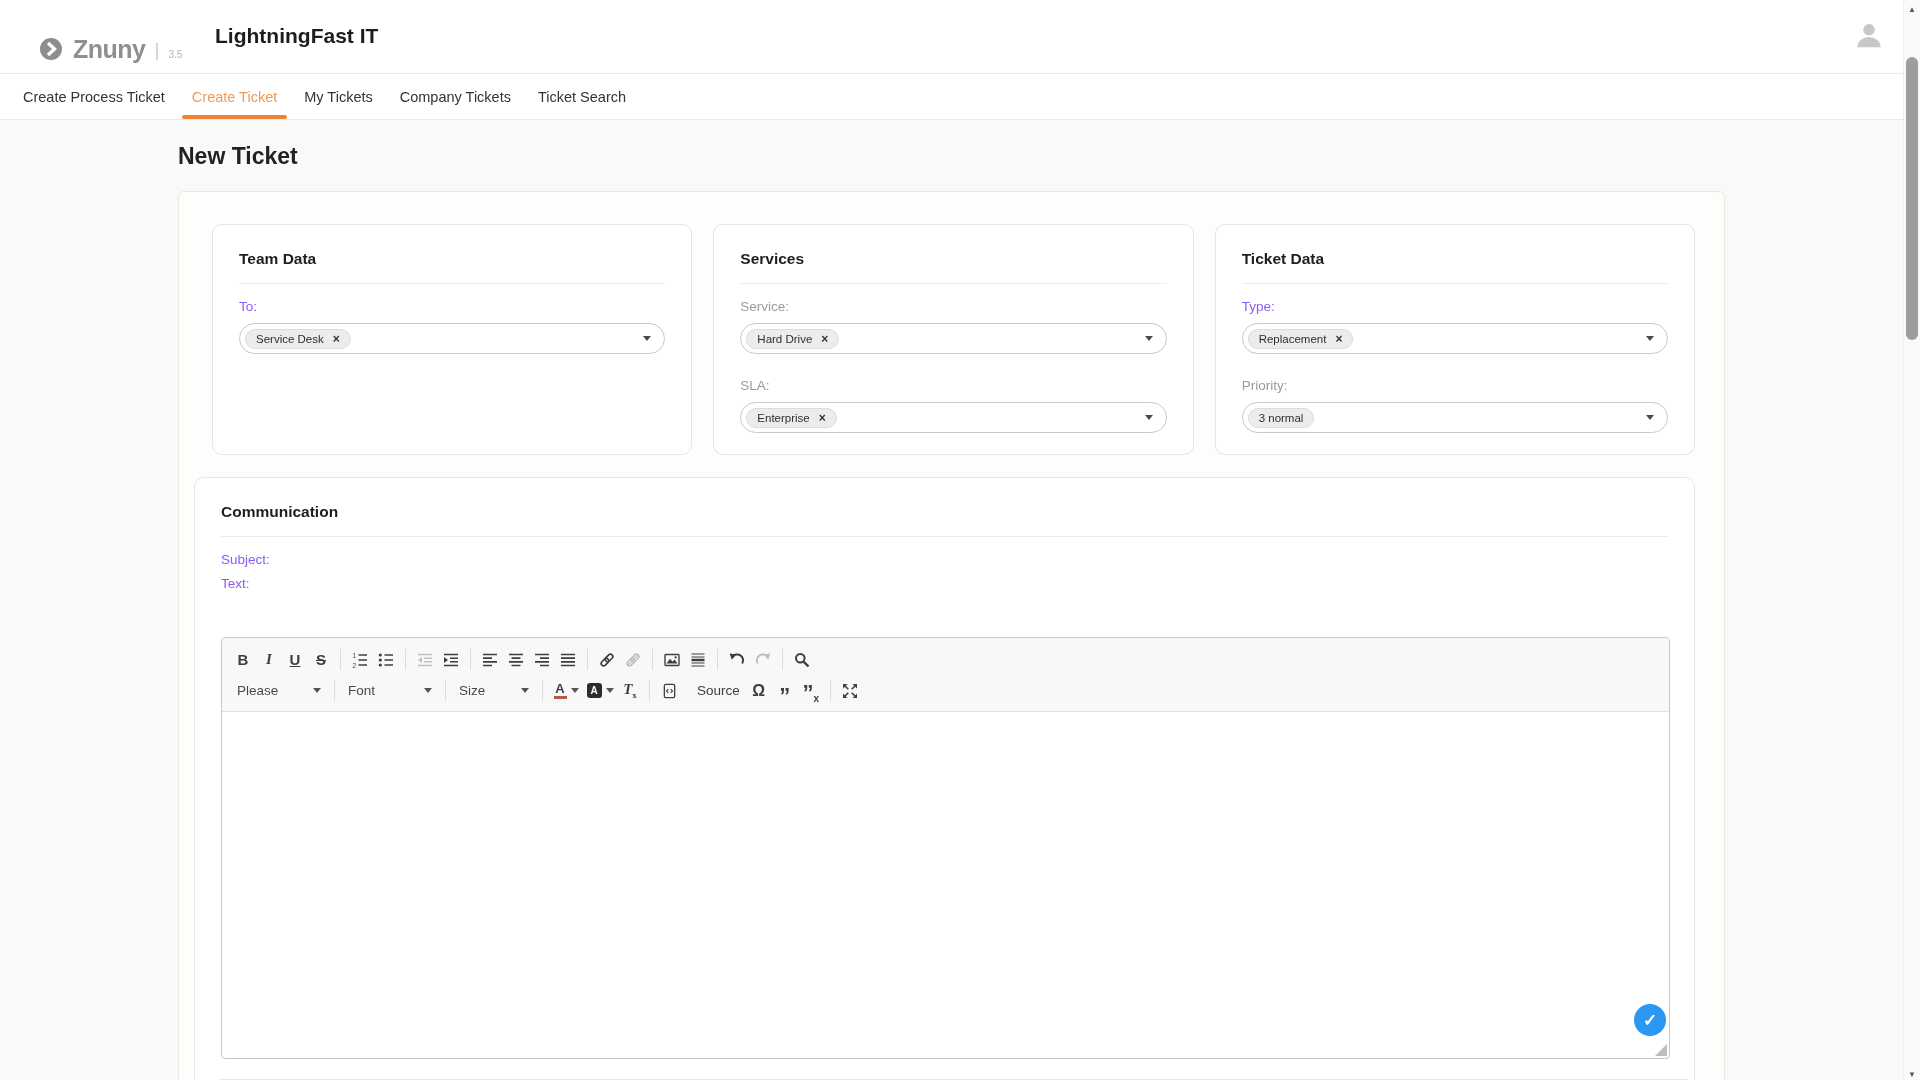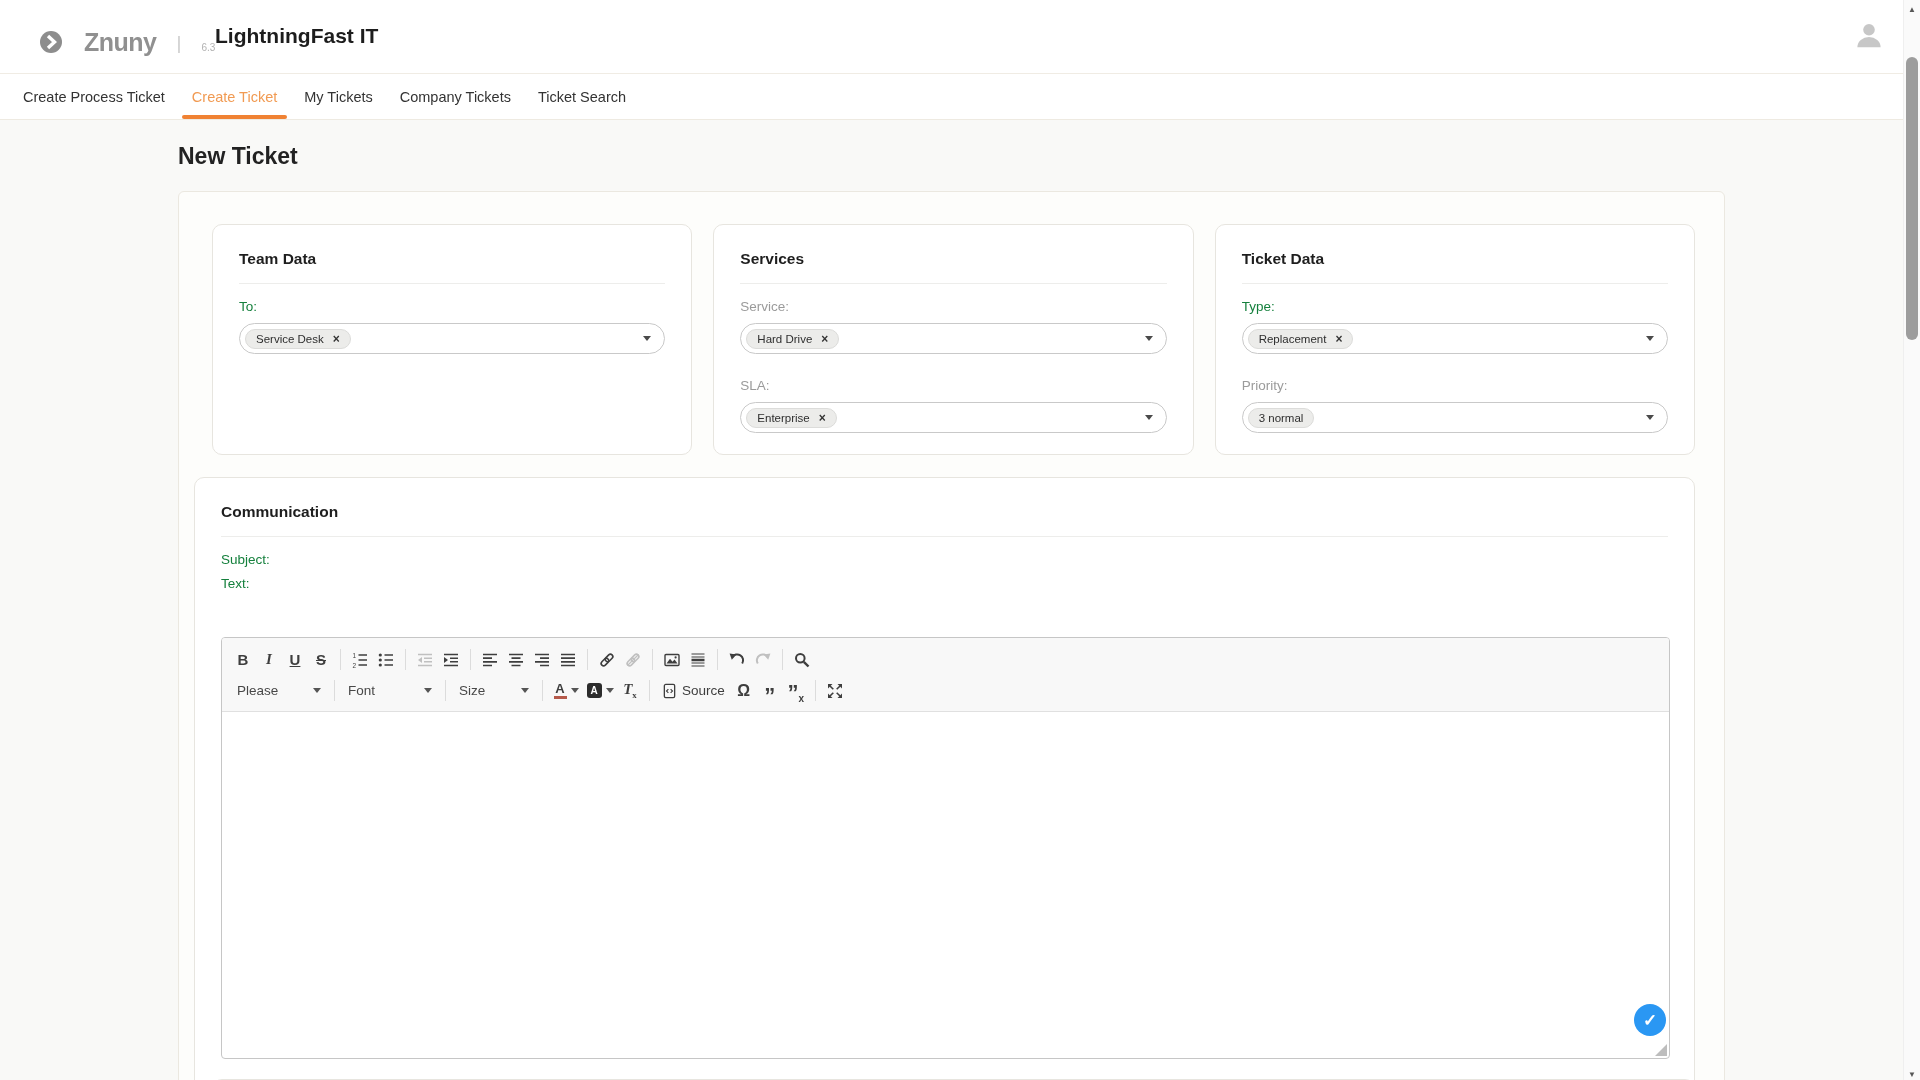--- a/index.html
+++ b/index.html
@@ -2,42 +2,42 @@
 <html><head>
 <meta charset="utf-8">
 <style>
   html,body{margin:0;padding:0;}
   body{
     width:1920px;height:1080px;position:relative;overflow:hidden;
     background:#f9f9f7;font-family:"Liberation Sans",sans-serif;color:#2e2e2e;
   }
   
   .header{position:absolute;top:0;left:0;right:0;height:73px;background:#fff;border-bottom:1px solid #f0ece4;}
-  .logo{position:absolute;left:38px;top:29px;display:flex;align-items:flex-end;gap:20px;cursor:pointer;}
+  .logo{position:absolute;left:38px;top:36px;display:flex;align-items:flex-end;gap:9px;cursor:pointer;}
   .logo-word{font-size:25px;font-weight:600;color:#909090;letter-spacing:-0.5px;line-height:26px;}
   .logo-sep{font-size:19px;color:#cccccc;font-weight:300;line-height:24px;}
   .logo-ver{font-size:10px;color:#b2b2b2;line-height:15px;}
   .app-title{position:absolute;left:215px;top:24px;font-size:21px;font-weight:bold;color:#1d1d1d;}
   .avatar{position:absolute;right:36px;top:20px;width:30px;height:30px;cursor:pointer;}
   
   .nav{position:absolute;top:74px;left:0;right:0;height:45px;background:#fff;border-bottom:1px solid #eeeae1;
        display:flex;align-items:stretch;padding-left:23px;column-gap:27px;}
   .tab{position:relative;display:flex;align-items:center;font-size:14.5px;color:#333;cursor:pointer;white-space:nowrap;}
   .tab.active{color:#f19a52;}
   .tab .bar{display:none;}
   .tab.active .bar{display:block;position:absolute;left:-10px;right:-10px;bottom:0;height:4px;border-radius:3px;background:#f08233;}
   
   .page-title{position:absolute;left:178px;top:143px;font-size:23px;font-weight:bold;color:#222;}
   .container{position:absolute;left:178px;top:191px;width:1547px;height:920px;background:#fdfdfb;
              border:1px solid #ebe8e0;border-radius:6px;box-sizing:border-box;}
   .cards-row{position:absolute;left:33px;right:29px;top:32px;display:flex;gap:21px;}
   .card{background:#fff;border:1px solid #e7e5df;border-radius:10px;padding:24px 26px;box-sizing:border-box;flex:1;height:231px;}
   .card h2,.comm-card h2{font-size:15.5px;font-weight:bold;color:#1e1e1e;margin:1px 0 15px;}
   .hdiv{height:1px;background:#ededeb;margin-bottom:15px;}
-  .flabel{font-size:13.5px;color:#15803d;margin-bottom:9px;}
+  .flabel{font-size:13.5px;color:#8b5cf6;margin-bottom:9px;}
   .flabel.muted{color:#9b9b9b;}
   .selectbox{height:31px;border:1px solid #c9c9c9;border-radius:16px;background:#fff;position:relative;
              display:flex;align-items:center;padding:0 32px 0 5px;box-sizing:border-box;cursor:pointer;margin-bottom:24px;}
   .tagpill{background:#ececea;border:1px solid #dcdcda;border-radius:10px;padding:3px 10px;font-size:11.5px;color:#2e2e2e;
            display:flex;align-items:center;gap:9px;white-space:nowrap;}
   .tagx{font-weight:bold;font-size:12px;color:#333;cursor:pointer;line-height:1;}
   .caret{position:absolute;right:13px;top:12px;width:0;height:0;border-left:4.5px solid transparent;
          border-right:4.5px solid transparent;border-top:5.5px solid #4a4a4a;}
   
   .comm-card{position:absolute;left:15px;right:29px;top:285px;height:732px;background:#fff;border:1px solid #e7e5df;
@@ -55,21 +55,21 @@
   .dropdown{display:flex;align-items:center;justify-content:space-between;height:26px;padding:0 7px;color:#484848;
             font-size:13.5px;cursor:pointer;flex:none;}
   .dcaret{width:0;height:0;border-left:4px solid transparent;border-right:4px solid transparent;border-top:5px solid #555;margin-left:14px;}
   .acolor{display:flex;flex-direction:column;align-items:center;line-height:1;}
   .acolor .A{font-size:13px;font-weight:bold;}
   .acolor .bar{width:13px;height:3px;background:#b5594a;margin-top:1px;}
   .abg{width:15px;height:15px;background:#2c2c2c;border-radius:3px;color:#fff;font-size:10px;font-weight:bold;
        display:flex;align-items:center;justify-content:center;line-height:1;}
   .tx{font-family:"Liberation Serif",serif;font-style:italic;font-size:15px;font-weight:bold;}
   .tx sub{font-size:9px;font-style:normal;}
-  .srcbtn{display:flex;align-items:center;gap:5px;height:26px;padding:0 6px;color:#3e3e3e;font-size:13.5px;cursor:pointer;flex:none;}
+  .srcbtn{display:flex;align-items:center;gap:20px;height:26px;padding:0 6px;color:#3e3e3e;font-size:13.5px;cursor:pointer;flex:none;}
   .quote{font-size:22px;font-weight:bold;transform:translateY(5px);line-height:0.5;}
   .quote sub{font-size:10px;transform:translateY(-3px);display:inline-block;}
   .edit-area{position:relative;height:346px;padding:19px 17px;box-sizing:border-box;font-size:13.5px;color:#2e2e2e;cursor:text;}
   .check-fab{position:absolute;right:3px;bottom:22px;width:32px;height:32px;border-radius:50%;background:#2a97f3;
              display:flex;align-items:center;justify-content:center;color:#fff;font-size:17px;font-weight:bold;cursor:pointer;}
   .resize-grip{position:absolute;right:2px;bottom:2px;width:0;height:0;
                border-bottom:12px solid #bdbdbd;border-left:12px solid transparent;cursor:nwse-resize;}
   .next-card{position:absolute;left:33px;right:29px;top:887px;height:60px;background:#fff;border:1px solid #e7e5df;border-radius:10px;}
   
   .scrollbar{position:absolute;right:0;top:0;width:17px;height:1080px;background:#fafafa;border-left:1px solid #efefef;box-sizing:border-box;}
@@ -83,21 +83,21 @@
 <body>
 
 <div class="header">
   <div class="logo">
     <svg width="26" height="26" viewBox="0 0 26 26">
       <circle cx="13" cy="13" r="11" fill="#8d8d8d"></circle>
       <polyline points="10,7 16.5,13 10,19" stroke="#ffffff" stroke-width="3.4" fill="none"></polyline>
     </svg>
     <span class="logo-word">Znuny</span>
     <span class="logo-sep">|</span>
-    <span class="logo-ver">6.3</span>
+    <span class="logo-ver">3.5</span>
   </div>
   <div class="app-title">LightningFast IT</div>
   <svg class="avatar" viewBox="0 0 16 16">
     <circle cx="8" cy="5.2" r="3.1" fill="#c7c7c7"></circle>
     <path d="M1.8 14.5 a6.2 5.4 0 0 1 12.4 0 Z" fill="#c7c7c7"></path>
   </svg>
 </div>
 
 <div class="nav">
   <div class="tab">

